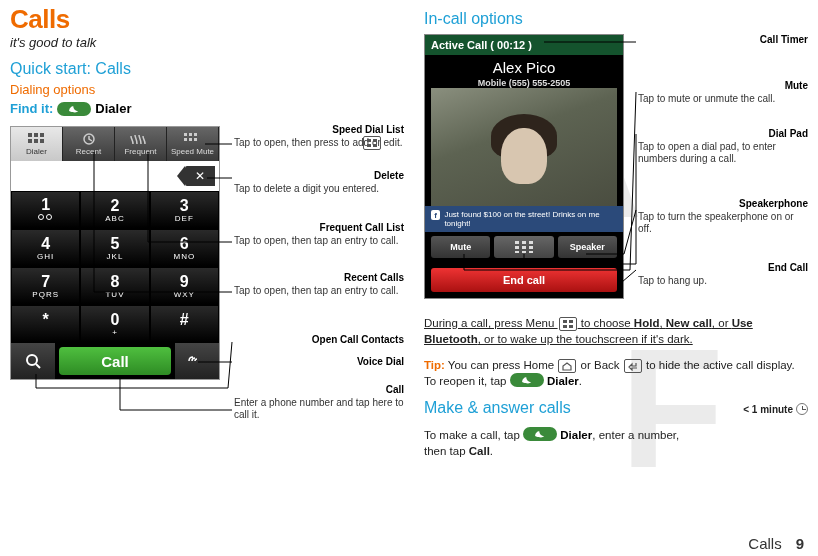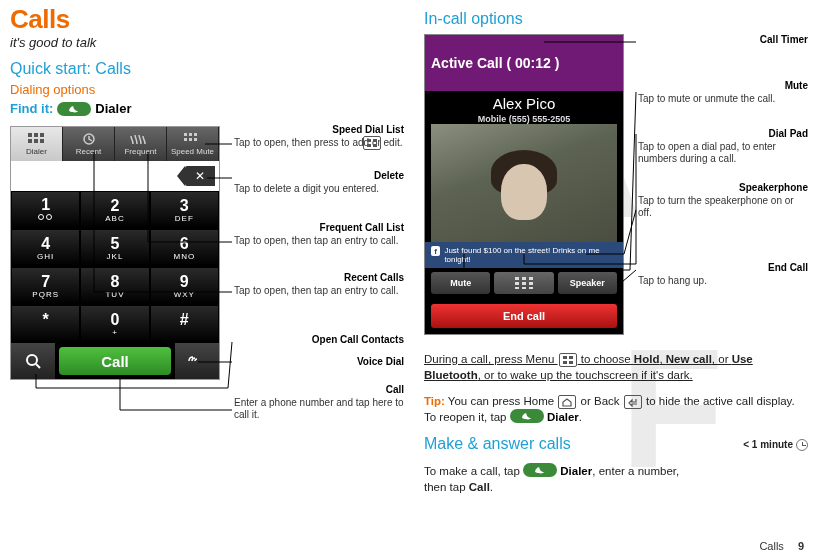--- a/index.html
+++ b/index.html
@@ -28,43 +28,43 @@
   .key .n { font-size: 16px; font-weight: bold; line-height: 1; }
   .key .l { font-size: 8px; letter-spacing: 1px; }
   .callrow { display: flex; height: 36px; background: #000; }
   .callrow .sbtn { flex: 0 0 44px; background: linear-gradient(#444,#222); display: flex; align-items: center; justify-content: center; color: #fff; }
   .callrow .callbtn { flex: 1; margin: 4px; border-radius: 4px; background: linear-gradient(#4fbf3f,#2e8c24); display: flex; align-items: center; justify-content: center; color: #fff; font-size: 15px; font-weight: bold; }
   .callout-block { position: absolute; font-size: 10px; line-height: 1.25; width: 170px; }
   .callout-block .ctitle { font-weight: bold; color: #000; text-align: right; }
   .callout-block .cbody { color: #333; }
   .lead { position: absolute; pointer-events: none; }
   .incall { width: 200px; border: 1px solid #888; background: #000; color: #fff; position: relative; }
-  .incall-top { background: #701a75; font-size: 14px; padding: 20px 6px; font-weight: bold; }
+  .incall-top { background: #14532d; font-size: 11px; padding: 4px 6px; font-weight: bold; }
   .incall-name { text-align: center; font-size: 15px; padding: 4px 0 2px; }
   .incall-num { text-align: center; font-size: 9px; font-weight: bold; color: #ddd; padding-bottom: 0; }
   .photo { height: 118px; margin: 0 6px; background: linear-gradient(160deg,#8a8f7e 0%,#5d6352 40%,#4a4d40 100%); position: relative; overflow: hidden; }
   .photo .face { position: absolute; left: 50%; top: 40px; transform: translateX(-50%); width: 46px; height: 56px; background: #d8c6b0; border-radius: 48% 48% 40% 40%; }
   .photo .hair { position: absolute; left: 50%; top: 26px; transform: translateX(-50%); width: 66px; height: 44px; background: #2e241c; border-radius: 50% 50% 30% 30%; }
   .socialbar { background: #2b4a7a; font-size: 8px; padding: 4px 6px; color: #fff; display: flex; gap: 4px; }
   .socialbar .fb { width: 10px; height: 10px; background: #fff; color: #2b4a7a; font-weight: bold; display: flex; align-items: center; justify-content: center; border-radius: 2px; font-size: 8px; }
   .ctrlrow { display: flex; gap: 4px; padding: 4px 6px; }
   .ctrl { flex: 1; height: 22px; background: linear-gradient(#555,#333); border-radius: 3px; display: flex; align-items: center; justify-content: center; font-size: 9px; font-weight: bold; color: #fff; }
   .ctrl.dialpad { background: linear-gradient(#666,#444); }
   .ctrl.dialpad svg { width: 18px; height: 12px; }
   .endcall { margin: 6px; height: 24px; background: linear-gradient(#e33,#a11); border-radius: 3px; display: flex; align-items: center; justify-content: center; font-size: 11px; font-weight: bold; color: #fff; }
   .body-text { font-size: 11.5px; line-height: 1.4; margin: 10px 0; }
   .body-text b { font-weight: bold; }
   .iconbox { display: inline-flex; vertical-align: middle; width: 18px; height: 14px; border: 1px solid #555; border-radius: 2px; align-items: center; justify-content: center; margin: 0 1px; }
   .iconbox svg { width: 12px; height: 10px; }
-  .minute { position: absolute; right: 0; top: 4px; font-size: 10px; font-weight: bold; display: flex; align-items: flex-start; gap: 3px; }
+  .minute { position: absolute; right: 0; top: 4px; font-size: 10px; font-weight: bold; display: flex; align-items: center; gap: 3px; }
   .clockicon { width: 12px; height: 12px; border: 1px solid #777; border-radius: 50%; position: relative; }
   .clockicon:before, .clockicon:after { content: ""; position: absolute; background: #555; left: 50%; top: 50%; transform-origin: left top; }
   .clockicon:before { width: 4px; height: 1px; }
   .clockicon:after { width: 1px; height: 4px; top: 20%; }
-  .footer { position: absolute; bottom: 4px; right: 14px; font-size: 11px; color: #333; }
+  .footer { position: absolute; bottom: 4px; right: 14px; font-size: 15px; color: #333; }
   .footer .pn { font-weight: bold; margin-left: 14px; }
   .draft { position: absolute; font-size: 170px; font-weight: bold; color: rgba(0,0,0,0.08); pointer-events: none; z-index: -1; letter-spacing: 10px; }
   .tip-label { color: #ef6b00; font-weight: bold; }
 </style>
 </head>
 <body>
 
 <div class="draft" style="left:30px; top:160px;">D</div>
 <div class="draft" style="left:520px; top:60px;">A</div>
 <div class="draft" style="left:620px; top:310px;">F</div>
@@ -300,21 +300,21 @@
         <div class="ctitle">Call Timer</div>
       </div>
       <div class="callout-block" style="left:214px; top:46px;">
         <div class="ctitle">Mute</div>
         <div class="cbody">Tap to mute or unmute the call.</div>
       </div>
       <div class="callout-block" style="left:214px; top:94px;">
         <div class="ctitle">Dial Pad</div>
         <div class="cbody">Tap to open a dial pad, to enter numbers during a call.</div>
       </div>
-      <div class="callout-block" style="left:214px; top:148px;">
+      <div class="callout-block" style="left:214px; top:164px;">
         <div class="ctitle">Speakerphone</div>
         <div class="cbody">Tap to turn the speakerphone on or off.</div>
       </div>
       <div class="callout-block" style="left:214px; top:228px;">
         <div class="ctitle">End Call</div>
         <div class="cbody">Tap to hang up.</div>
       </div>
     </div>
 
     <div class="body-text" style="margin-top:16px;text-decoration:underline;">

